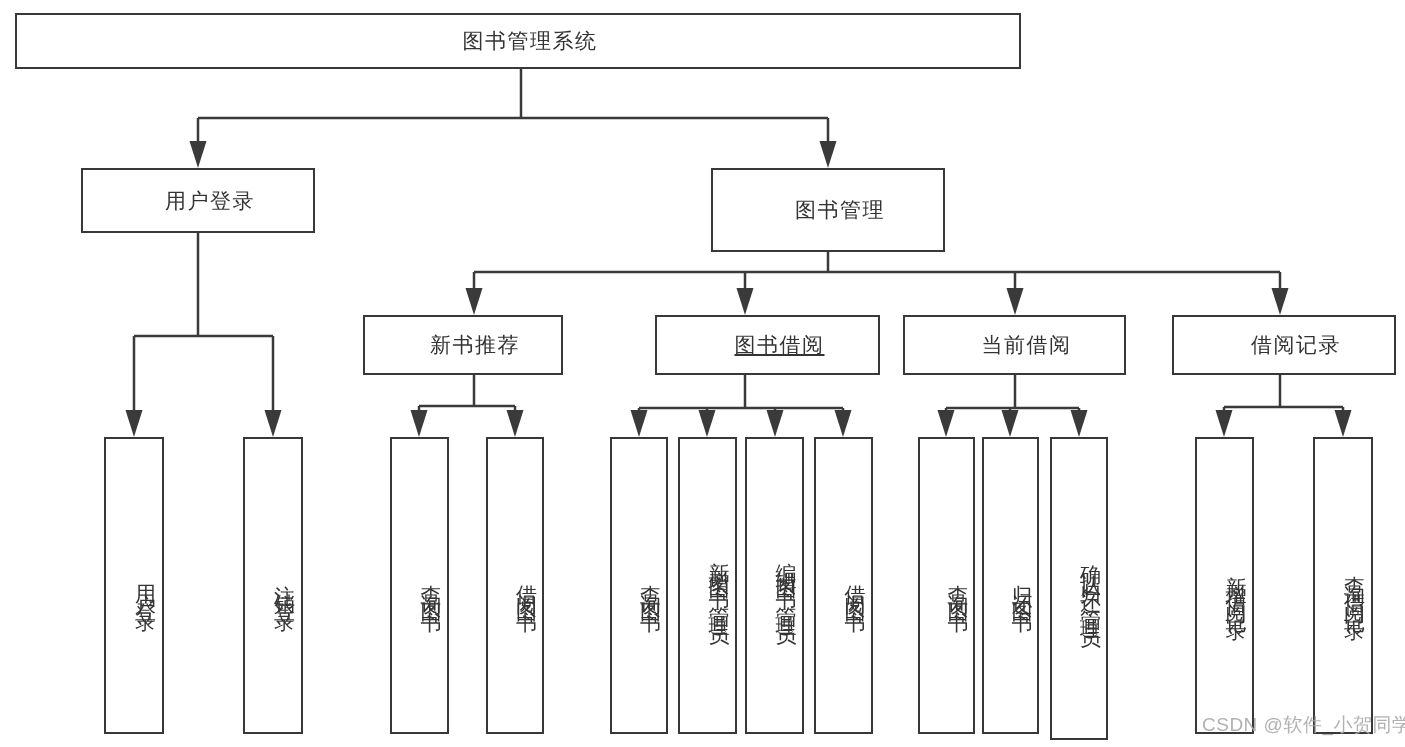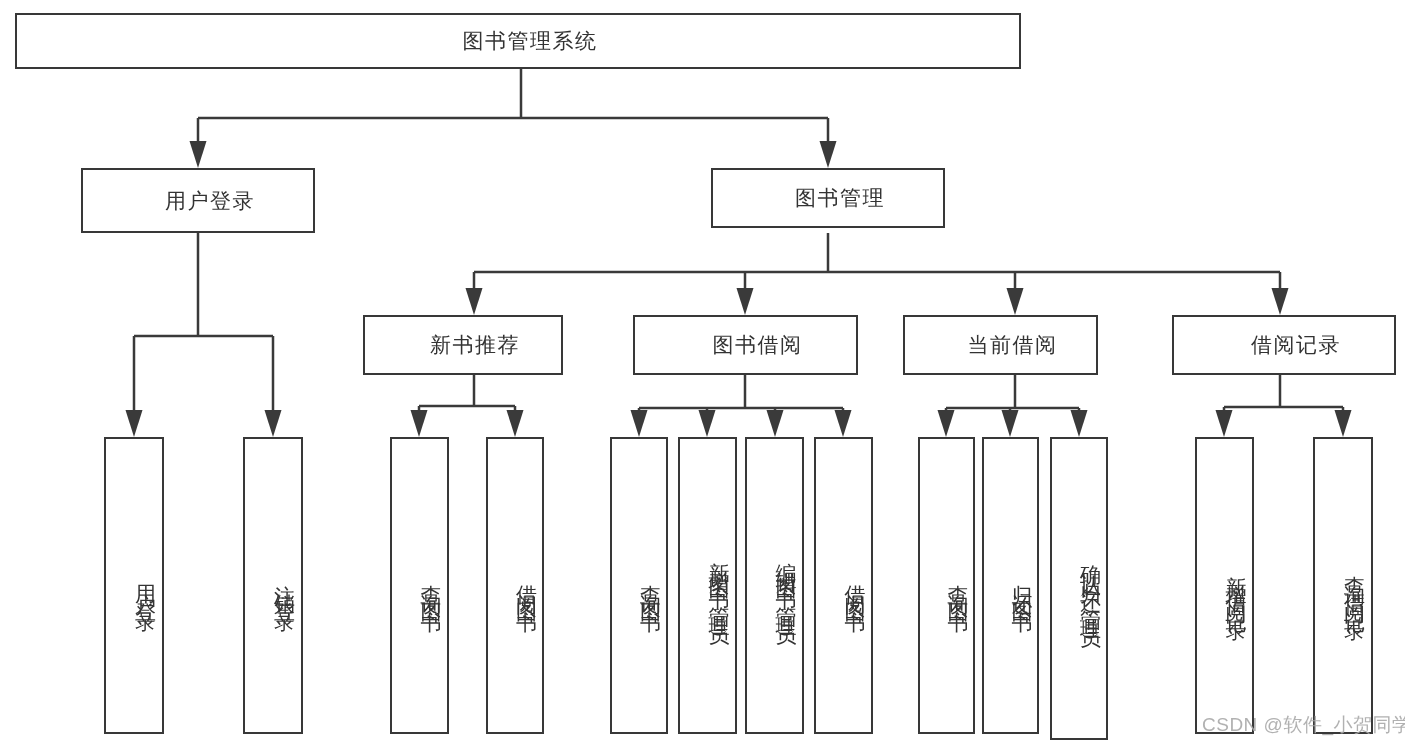--- a/index.html
+++ b/index.html
@@ -97,25 +97,25 @@
       <polygon points="1001.5,410 1018.5,410 1010,437"></polygon>
       <polygon points="1070.5,410 1087.5,410 1079,437"></polygon>
       <polygon points="1215.5,410 1232.5,410 1224,437"></polygon>
       <polygon points="1334.5,410 1351.5,410 1343,437"></polygon>
     </g>
   </svg>
 
   <div class="node" style="left:15px; top:13px; width:1006px; height:56px;">图书管理系统</div>
 
   <div class="node" style="left:81px; top:168px; width:234px; height:65px;">用户登录</div>
-  <div class="node" style="left:711px; top:168px; width:234px; height:60px;">图书管理</div>
+  <div class="node" style="left:711px; top:168px; width:234px; height:84px;">图书管理</div>
 
   <div class="node" style="left:363px; top:315px; width:200px; height:60px;">新书推荐</div>
-  <div class="node" style="left:633px; top:315px; width:225px; height:60px;">图书借阅</div>
-  <div class="node" style="left:903px; top:315px; width:195px; height:60px;font-family:Liberation Mono, monospace;">当前借阅</div>
+  <div class="node" style="left:655px; top:315px; width:225px; height:60px;text-decoration:underline;">图书借阅</div>
+  <div class="node" style="left:903px; top:315px; width:223px; height:60px;font-family:Liberation Mono, monospace;">当前借阅</div>
   <div class="node" style="left:1172px; top:315px; width:224px; height:60px;">借阅记录</div>
 
   <div class="node node-v" style="left:104px; top:437px; width:60px; height:297px;">用户登录</div>
   <div class="node node-v" style="left:243px; top:437px; width:60px; height:297px;">注销登录</div>
 
   <div class="node node-v" style="left:390px; top:437px; width:59px; height:297px;">查询图书</div>
   <div class="node node-v" style="left:486px; top:437px; width:58px; height:297px;">借阅图书</div>
 
   <div class="node node-v" style="left:610px; top:437px; width:58px; height:297px;">查询图书</div>
   <div class="node node-v" style="left:678px; top:437px; width:59px; height:297px;">新增图书（管理员）</div>

